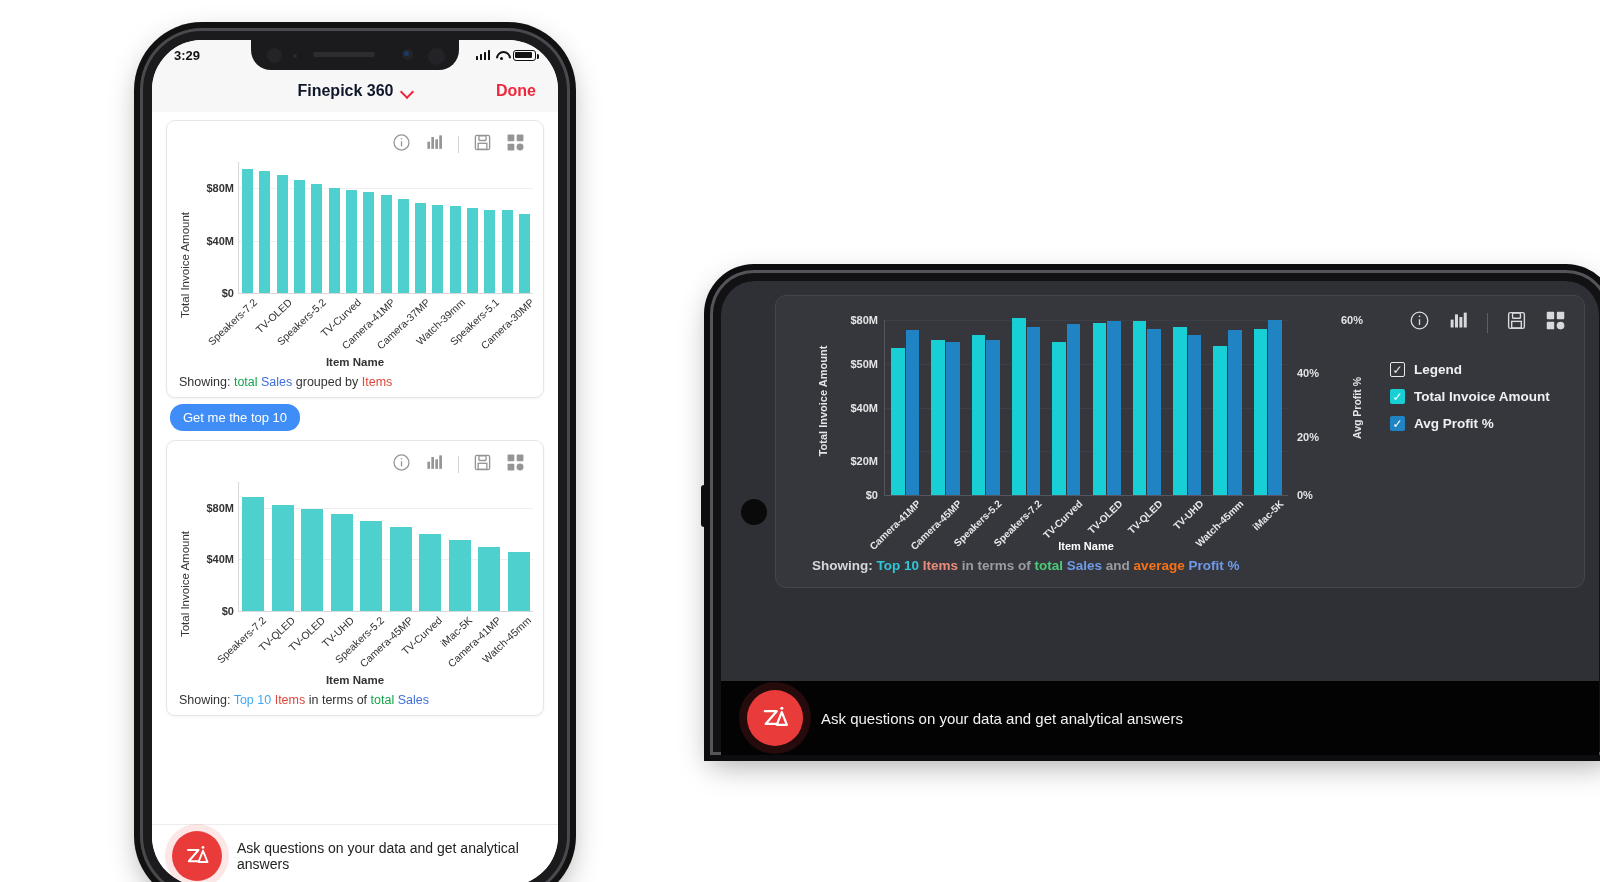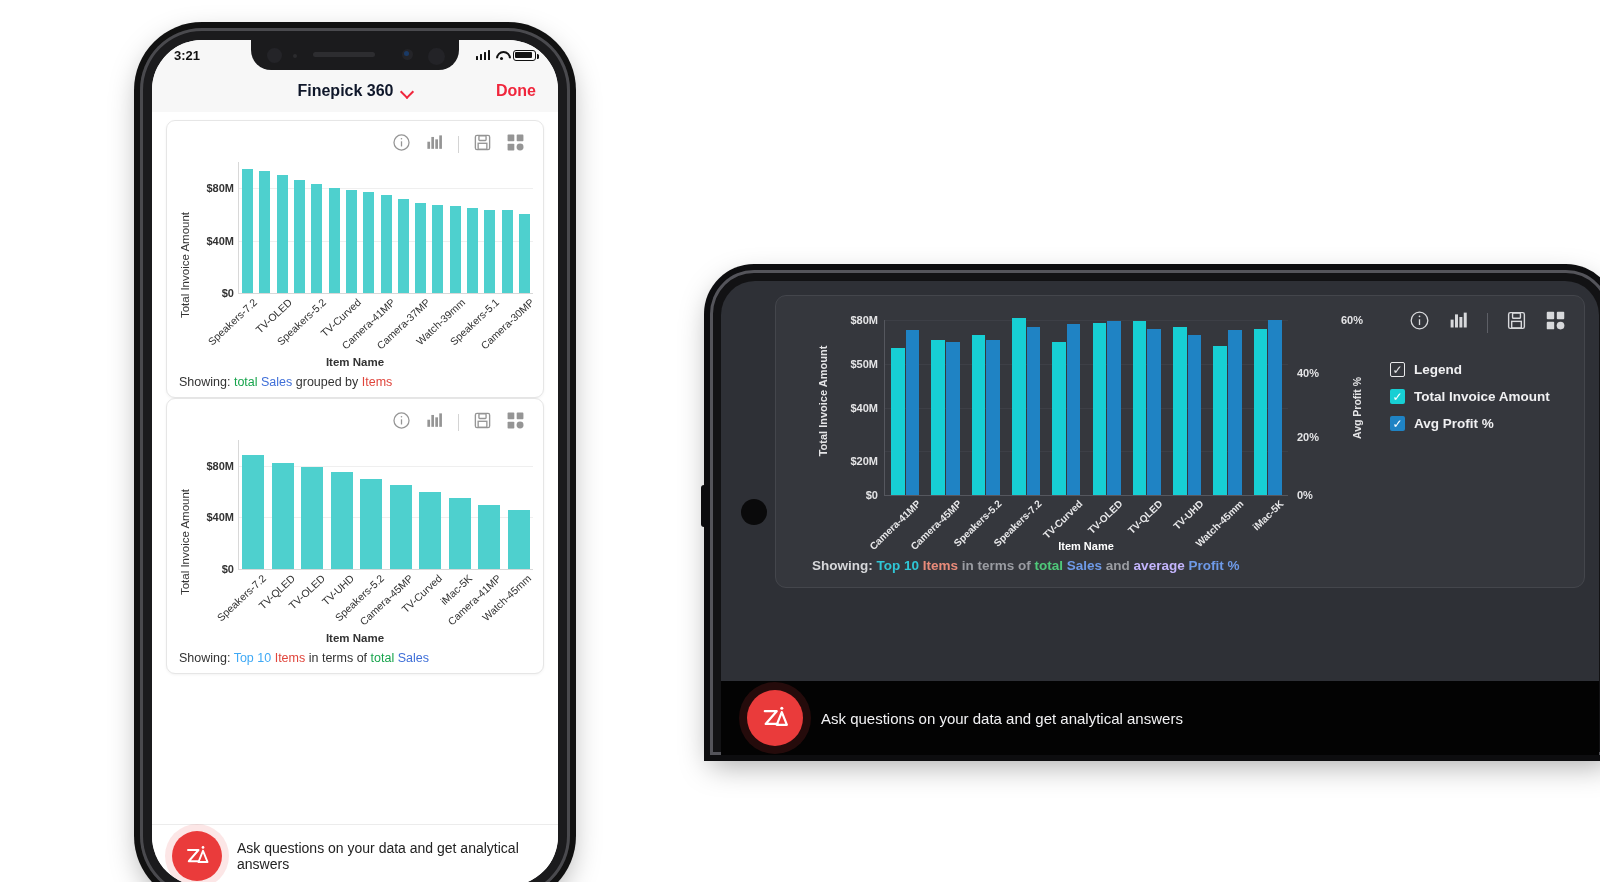--- a/index.html
+++ b/index.html
@@ -160,21 +160,21 @@
   .a-bar.s1 { background:#17cfd4; }
   .a-bar.s2 { background:#1f83c4; }
   .a-xlabels { position:relative; height:50px; margin-left:98px; margin-right:96px; }
   .a-xlab { position:absolute; top:2px; font-size:10px; color:#e8e8ea;
             transform-origin:right top; transform:rotate(-44deg); white-space:nowrap;
             text-align:right; font-weight:600; }
   .a-axisname { text-align:center; font-size:11px; color:#fff; font-weight:700;
                 margin:-6px 96px 0 98px; }
   .a-showing { font-size:13.5px; color:#d6d7da; padding:6px 0 8px 26px; font-weight:600; }
   .a-showing .c{color:#2fc6d6} .a-showing .o{color:#e98b7a} .a-showing .gy{color:#9a9ca2}
-  .a-showing .g{color:#4fc97a} .a-showing .b{color:#6e9ae8} .a-showing .g2{color:#c4b5fd}
+  .a-showing .g{color:#4fc97a} .a-showing .b{color:#6e9ae8} .a-showing .g2{color:#f97316}
   .a-showing .b2{color:#6e9ae8}
 
   .a-legend { width:190px; padding:56px 0 0 6px; }
   .a-legrow { display:flex; align-items:center; gap:9px; margin-bottom:12px; }
   .a-chk { width:15px; height:15px; border-radius:2px; flex:none; position:relative;
            display:flex; align-items:center; justify-content:center;
            font-size:12px; line-height:1; }
   .a-chk.plain { background:transparent; border:1.5px solid #e8e8ea; color:#e8e8ea; }
   .a-chk.c1 { background:#17cfd4; color:#fff; }
   .a-chk.c2 { background:#1f83c4; color:#fff; }
@@ -198,21 +198,21 @@
 
       <div class="notch">
         <span class="blob"></span>
         <span class="dot2"></span>
         <span class="speaker"></span>
         <span class="cam"></span>
         <span class="blob2"></span>
       </div>
 
       <div class="statusbar">
-        <span>3:21</span>
+        <span>3:29</span>
         <span class="sb-right">
           <span class="bars">
               <i></i>
               <i></i>
               <i></i>
               <i></i>
             </span>
           <span class="wifi"></span>
           <span class="batt"></span>
         </span>
@@ -304,20 +304,21 @@
                 </div>
             </div>
             <div class="axisname">Item Name</div>
           </div>
 
           <div class="showing">
             <span>Showing: </span><span class="g">total</span><span class="b"> Sales</span><span> grouped by </span><span class="r">Items</span>
           </div>
         </div>
 
+        <div><span class="bubble">Get me the top 10</span></div>
 
         <div class="card">
           <div class="cardtools">
             <span class="tool">
               <svg width="19" height="19" viewBox="0 0 24 24" fill="none" stroke="#555" stroke-width="1.6">
                 <circle cx="12" cy="12" r="9.5"></circle>
                   <line x1="12" y1="10.5" x2="12" y2="17"></line>
                   <circle cx="12" cy="7.2" r="1" fill="#555" stroke="none"></circle>
               </svg></span>
             <span class="tool">

